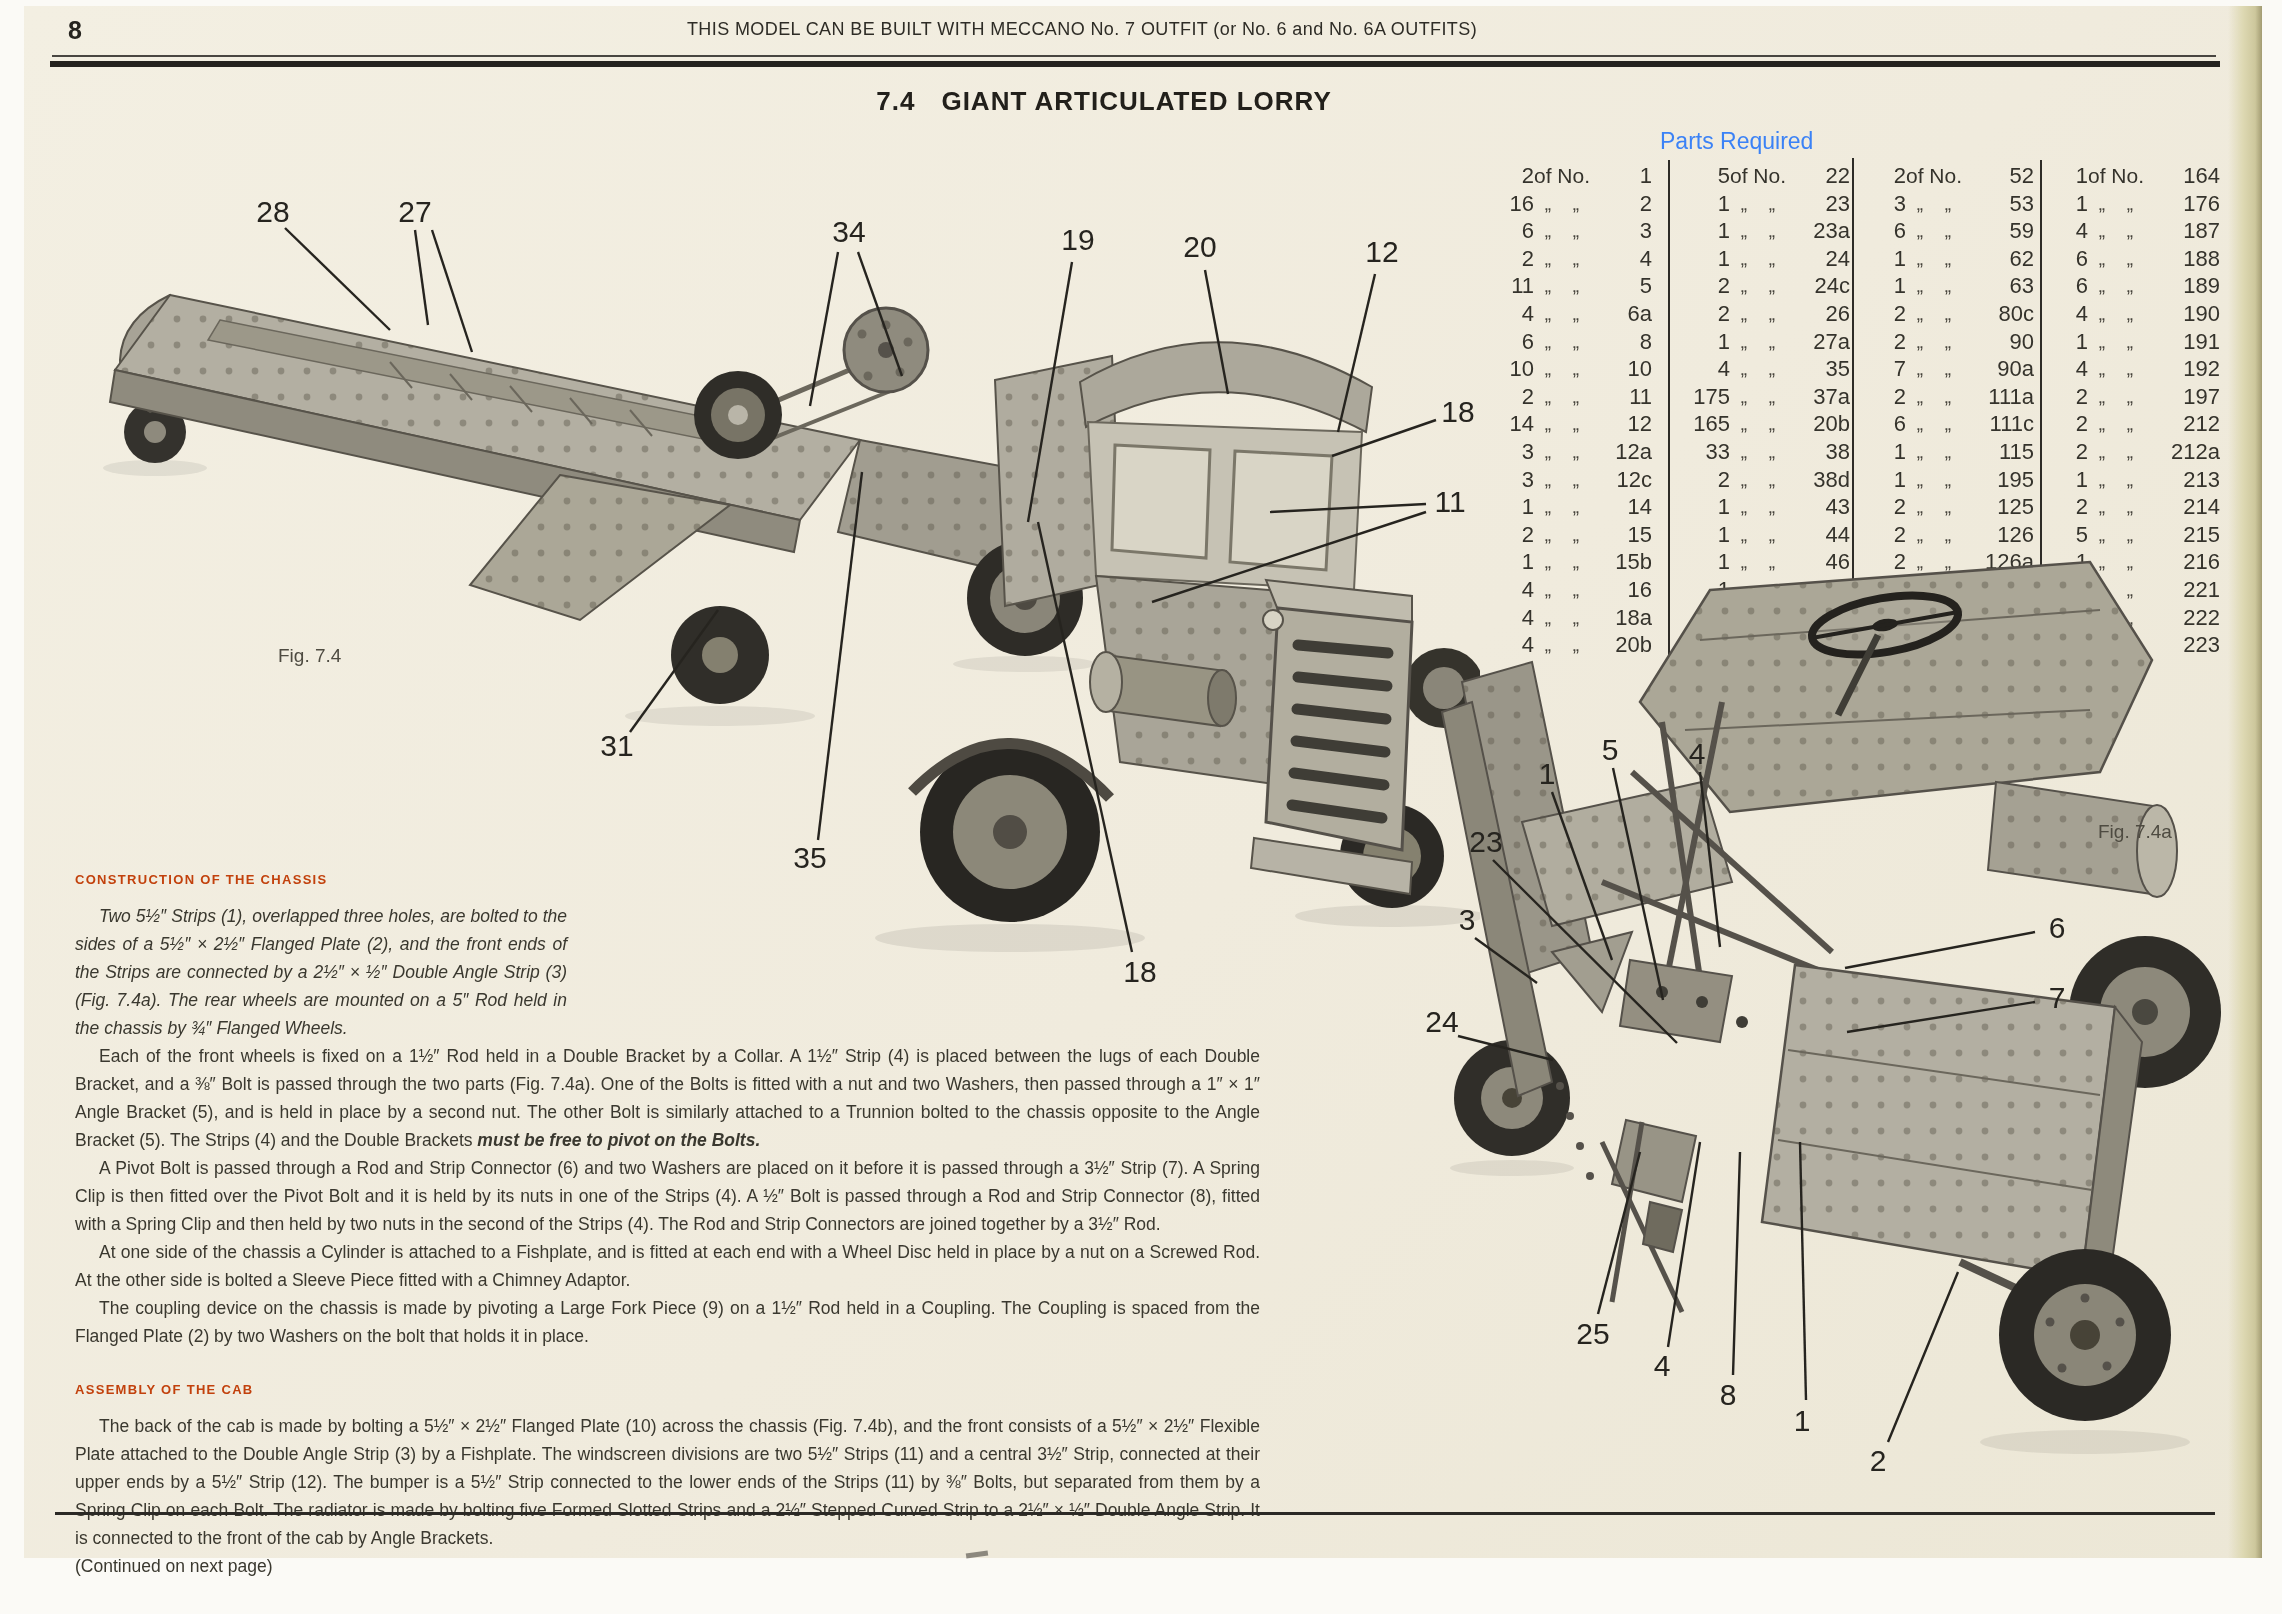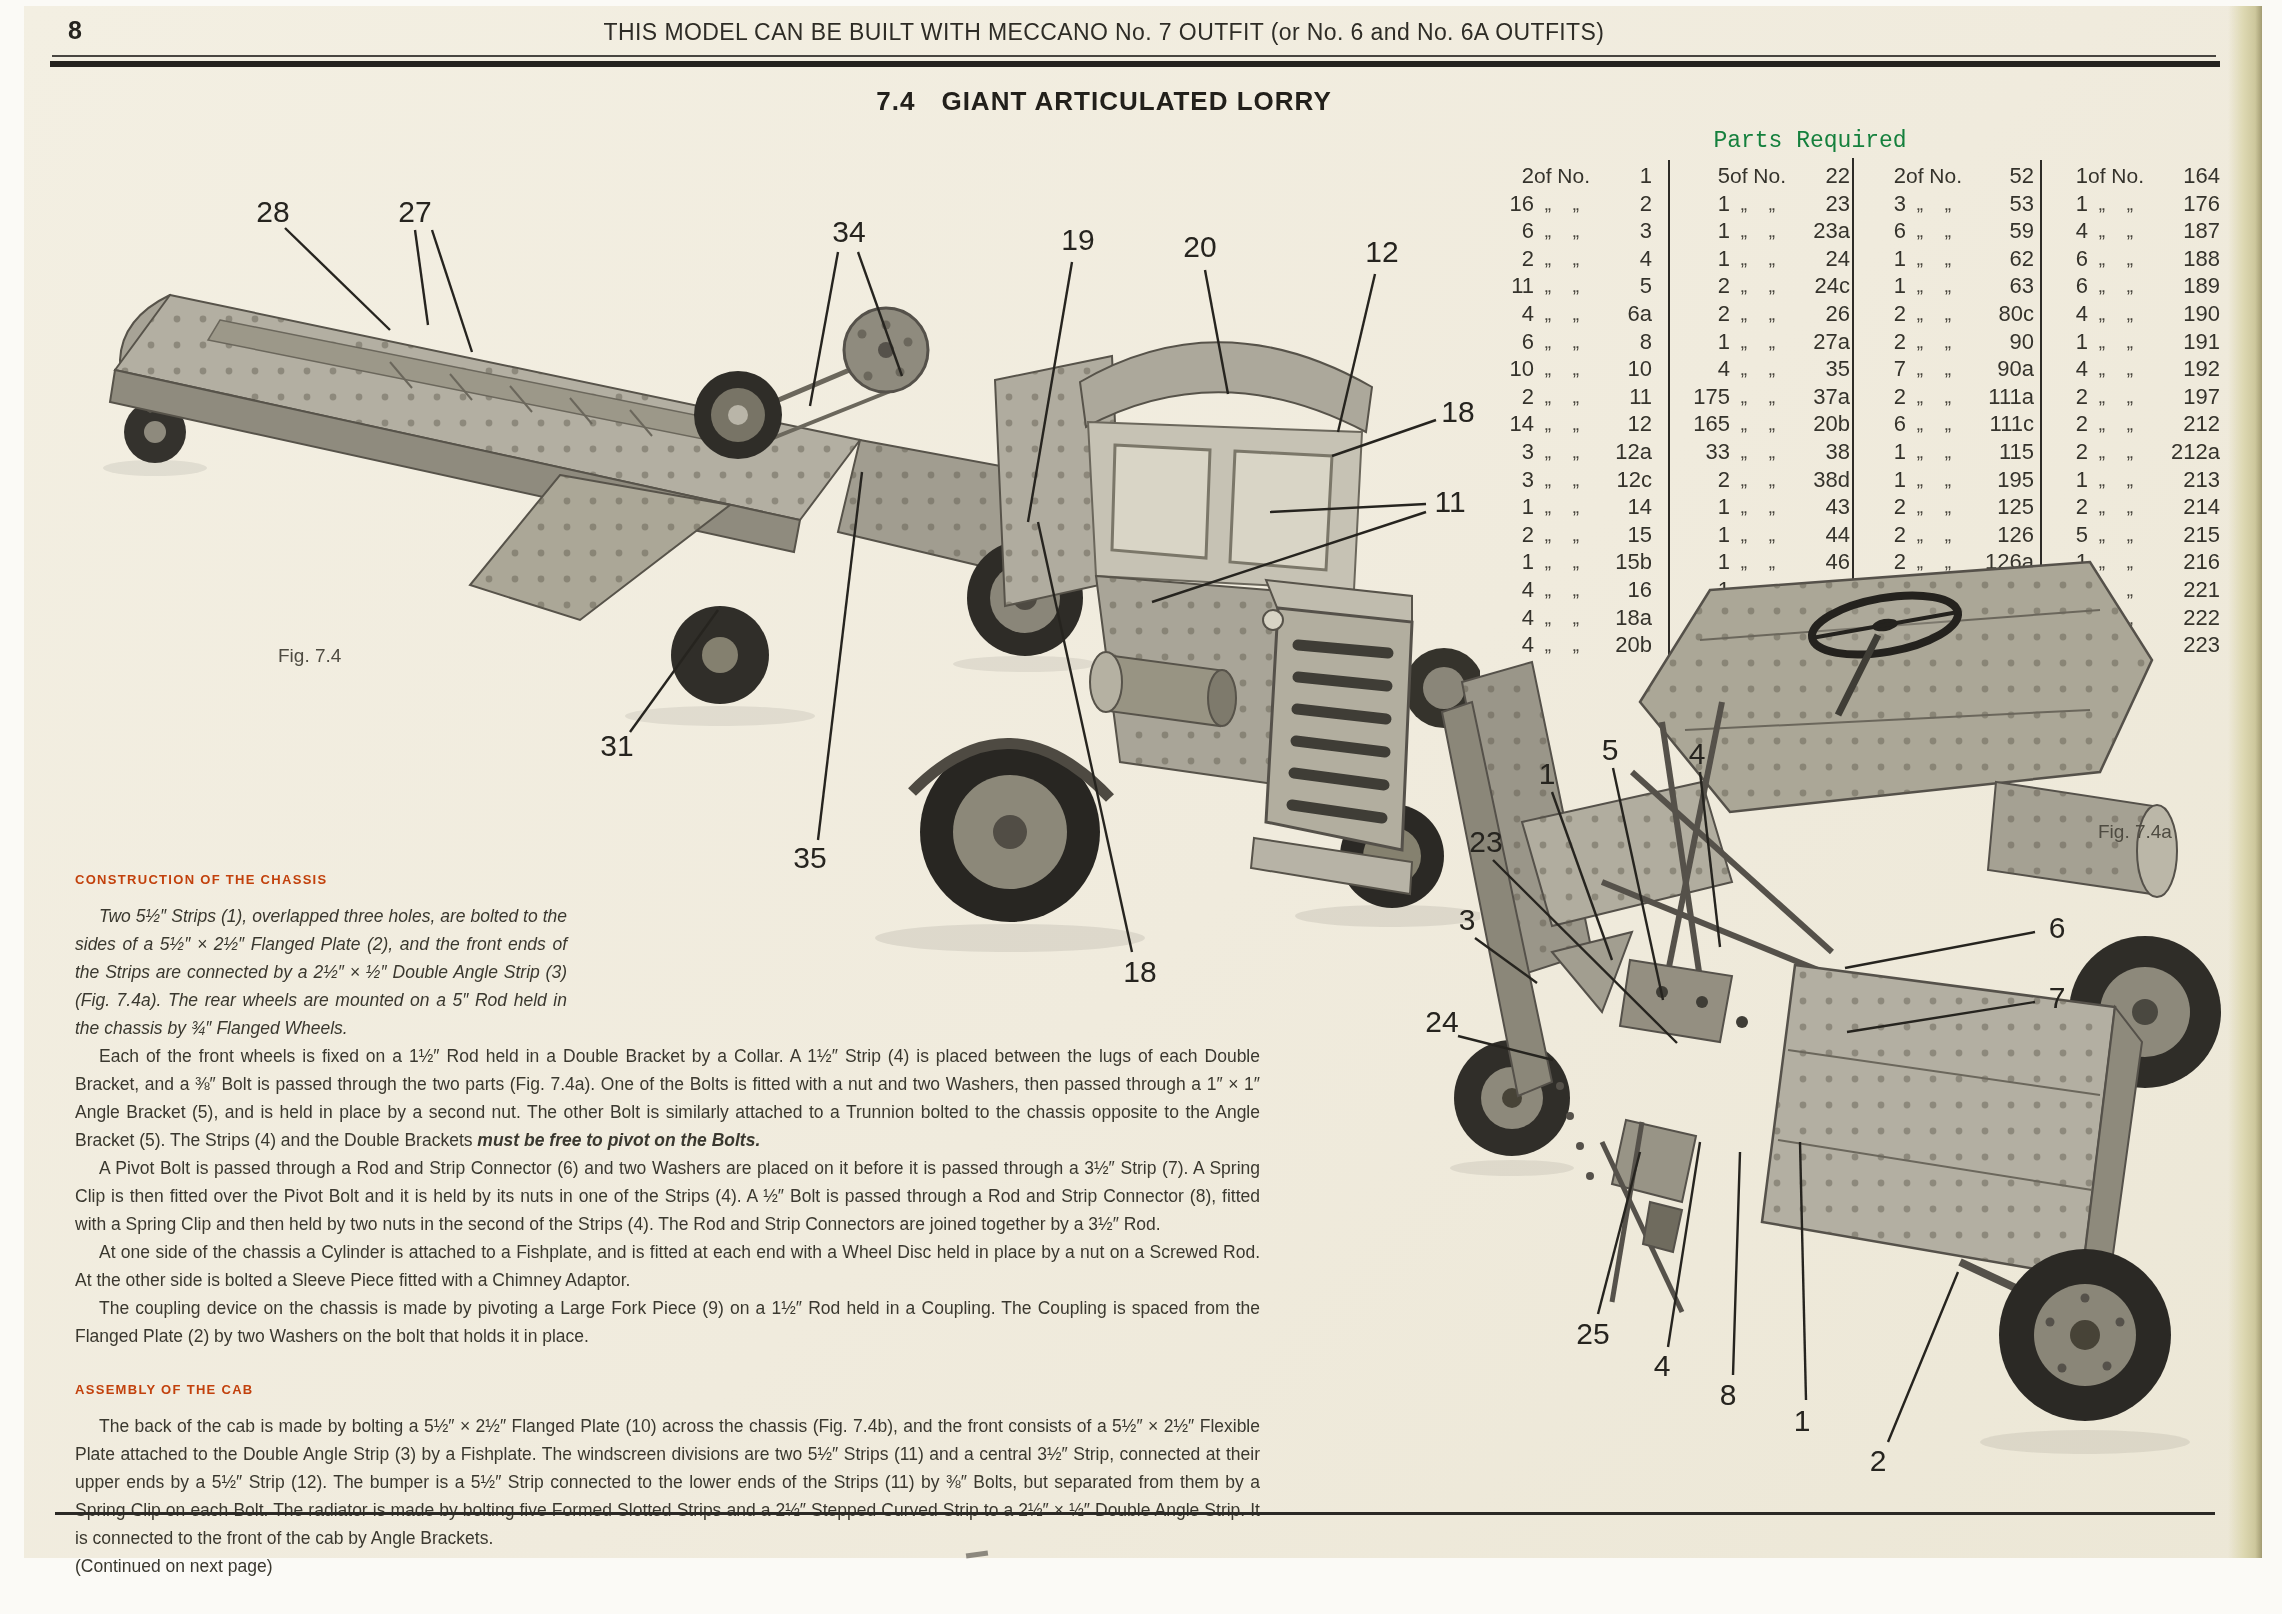--- a/index.html
+++ b/index.html
@@ -3,34 +3,34 @@
 <meta charset="utf-8">
 <style>
   html,body{margin:0;padding:0;background:#fbfaf6;}
   #canvas{position:relative;width:2282px;height:1614px;background:#fbfaf6;overflow:hidden;
           font-family:"Liberation Sans","DejaVu Sans",sans-serif;color:#33312b;}
   .page{position:absolute;left:24px;top:6px;width:2238px;height:1552px;
         background:linear-gradient(135deg,#f3efe2 0%,#f0ebdd 55%,#ece7d6 100%);}
   .page-edge{position:absolute;right:0;top:0;bottom:0;width:34px;
         background:linear-gradient(to right,rgba(214,209,168,0) 0%,#ddd8b2 45%,#cdc79c 80%,#a29b72 100%);}
   .page-num{position:absolute;left:68px;top:16px;font-size:25px;font-weight:bold;color:#26241f;}
-  .banner{position:absolute;left:354px;top:19px;width:1500px;text-align:center;
-          font-size:23px;letter-spacing:.4px;color:#2e2c26;}
+  .banner{position:absolute;left:332px;top:19px;width:1500px;text-align:center;
+          font-size:18px;letter-spacing:.4px;color:#2e2c26;}
   .rule-thin{position:absolute;left:52px;top:55px;width:2164px;height:2px;background:#2a2824;opacity:.85;}
   .rule-thick{position:absolute;left:50px;top:61px;width:2170px;height:6px;background:#24221e;}
   .rule-bottom{position:absolute;left:55px;top:1512px;width:2160px;height:3px;background:#2b2925;}
   .foot-tick{position:absolute;left:966px;top:1552px;width:22px;height:5px;background:#6b675f;
              transform:rotate(-8deg);opacity:.75;}
   .title{position:absolute;left:604px;top:86px;width:1000px;text-align:center;
          font-size:26px;font-weight:bold;letter-spacing:1px;color:#22201b;white-space:nowrap;}
   .title .tnum{margin-right:26px;}
 
   
-  .pt-title{position:absolute;left:1660px;top:128px;width:300px;text-align:center;
-            font-size:23px;color:#15803d;font-family:Liberation Mono, monospace;}
+  .pt-title{position:absolute;left:1660px;top:128px;width:300px;
+            font-size:23px;color:#3b82f6;}
   .pcol{position:absolute;top:162px;}
   .prow{display:flex;height:27.6px;line-height:27.6px;font-size:22px;color:#35332c;white-space:nowrap;}
   .q{text-align:right;}
   .pn{text-align:right;}
   .dd{width:28px;text-align:center;font-size:19px;color:#45423a;}
   .ofno{text-align:left;font-size:21px;}
   .c0{left:1488px;} .c0 .q{width:46px;} .c0 .pn{width:62px;} .c0 .ofno{width:56px;}
   .c1{left:1678px;} .c1 .q{width:52px;} .c1 .pn{width:64px;} .c1 .ofno{width:56px;}
   .c2{left:1864px;} .c2 .q{width:42px;} .c2 .pn{width:72px;} .c2 .ofno{width:56px;}
   .c3{left:2050px;} .c3 .q{width:38px;} .c3 .pn{width:76px;} .c3 .ofno{width:56px;}

